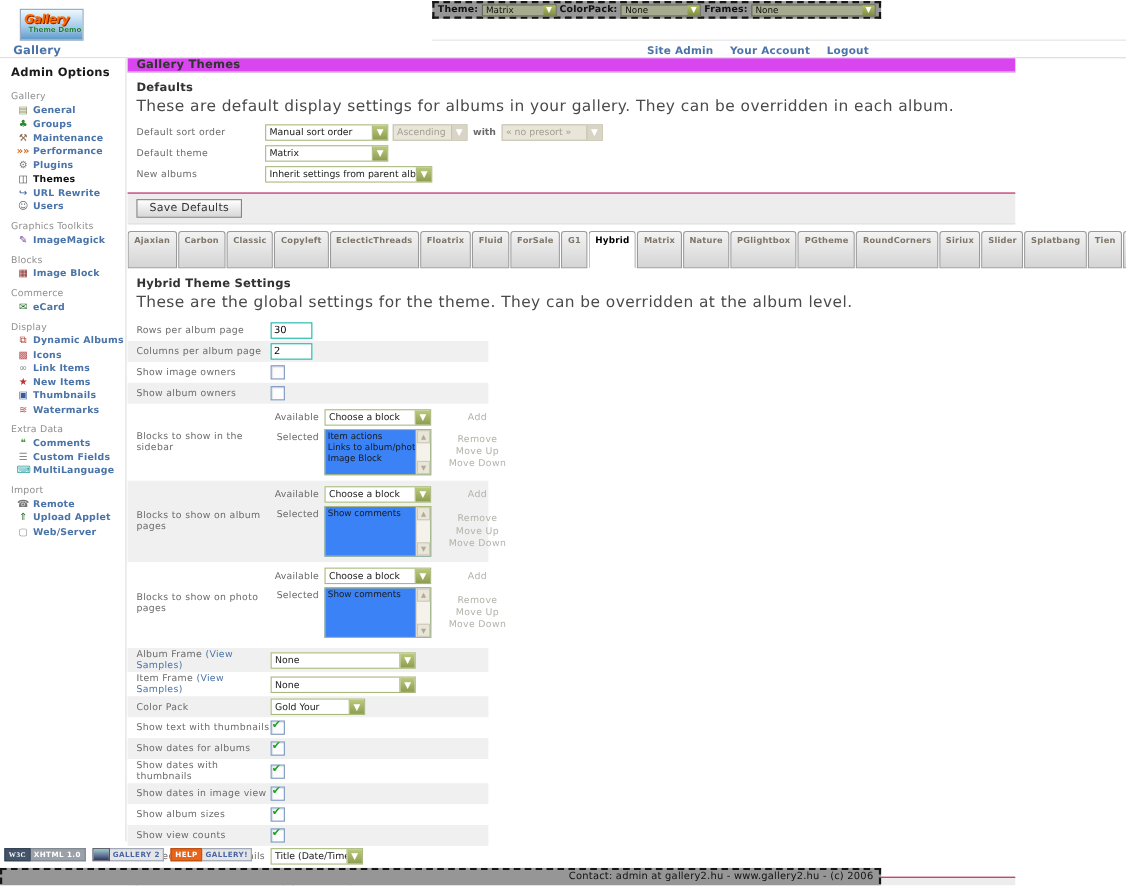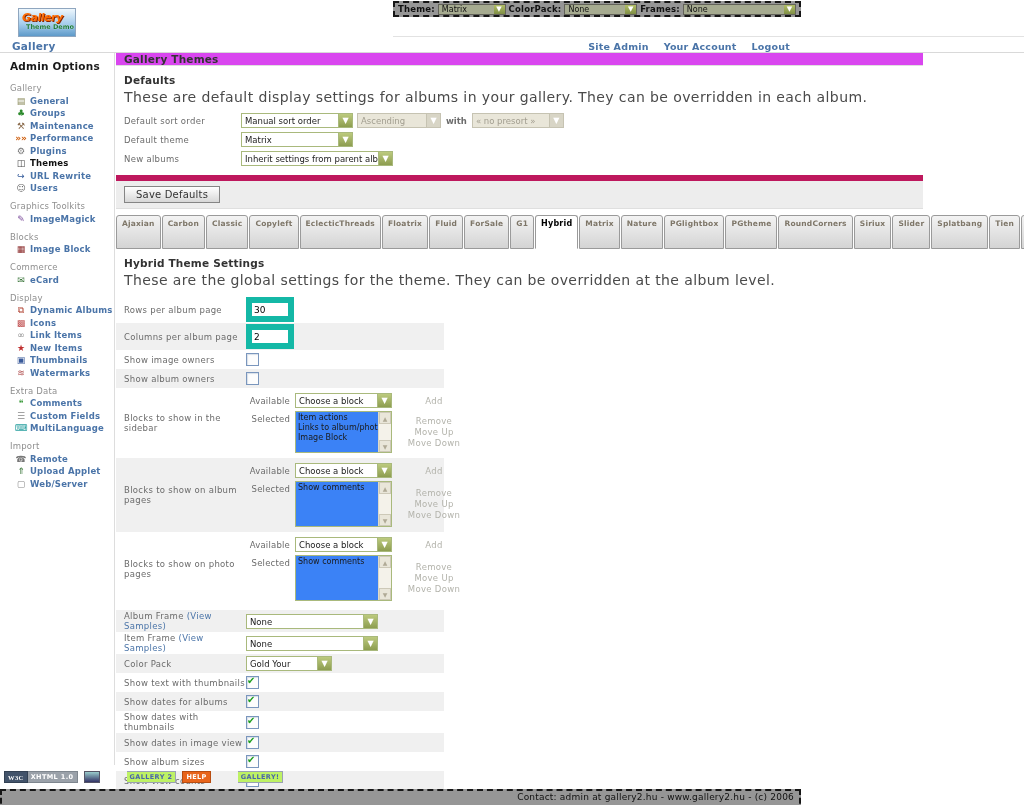--- a/index.html
+++ b/index.html
@@ -47,36 +47,36 @@
   .flabel{width:117px;font-size:8.5px;color:#6b6b6b;letter-spacing:.3px;flex:0 0 auto;}
   .with{font-size:8.5px;color:#6b6b6b;margin:0 5px;font-weight:bold;}
   .gap4{margin-left:4px;}
 
   .sel{display:inline-flex;align-items:stretch;height:15px;border:1px solid #a9b97c;background:#fff;box-sizing:border-box;cursor:pointer;flex:0 0 auto;}
   .sel .sel-t{font-size:8.5px;color:#1a1a1a;padding:2px 3px 0;flex:1;white-space:nowrap;overflow:hidden;}
   .sel .arrow{width:13px;background:linear-gradient(#bcca7e,#8d9d50);border-left:1px solid #a9b97c;color:#fff;font-size:8px;display:flex;align-items:center;justify-content:center;}
   .sel.disabled{border-color:#c6c3b2;background:#e9e6d9;cursor:default;}
   .sel.disabled .sel-t{color:#a29e90;}
   .sel.disabled .arrow{background:#d8d5c6;border-left-color:#c6c3b2;}
-  .w112{width:112px}.w84{width:84px}.w92{width:92px}.w152{width:152px}.w97{width:97px}
+  .w112{width:112px}.w84{width:68px}.w92{width:92px}.w152{width:152px}.w97{width:97px}
   .w132{width:132px}.w86s{width:86px}.w84s{width:84px}
 
-  .band{width:807px;box-sizing:border-box;background:#ededed;border-top:6px solid #be185d;border-bottom:1px solid #dfdfdf;padding:5px 8px;margin-top:9px;display:flex;gap:8px;}
+  .band{width:807px;box-sizing:border-box;background:#ededed;border-top:1px solid #be185d;border-bottom:1px solid #dfdfdf;padding:5px 8px;margin-top:9px;display:flex;gap:8px;}
   .btn{font-family:"DejaVu Sans",sans-serif;font-size:10px;color:#333;background:linear-gradient(#fff,#d7d7d7);border:1px solid #858585;padding:2px 11px;letter-spacing:.2px;cursor:pointer;}
 
   .tabs{margin-top:6px;width:908px;display:flex;align-items:flex-end;overflow:hidden;}
   .tab{flex:0 0 auto;font-size:7.5px;font-weight:bold;color:#7e7668;background:linear-gradient(#f3f3f3,#d4d4d4);
     border:1px solid #9a9a9a;border-radius:3px 3px 0 0;padding:3px 5px 20px;margin-right:1px;letter-spacing:.2px;white-space:nowrap;cursor:pointer;}
   .tab.active{background:#fff;color:#000;border-bottom-color:#fff;font-size:8px;}
 
   .trow{display:flex;align-items:center;width:328px;min-height:19px;box-sizing:border-box;padding:1px 0;}
   .trow.gray{background:#f0f0f0;}
   .t-label{width:122px;padding-left:8px;font-size:8.5px;color:#6b6b6b;letter-spacing:.3px;flex:0 0 auto;}
   .t-label .vs{color:#4a74a8;cursor:pointer;}
-  .tin{width:32px;height:13px;border:6px solid #14b8a6;font-family:"DejaVu Sans",sans-serif;font-size:9px;padding:0 2px;box-sizing:content-box;}
+  .tin{width:32px;height:13px;border:1px solid #14b8a6;font-family:"DejaVu Sans",sans-serif;font-size:9px;padding:0 2px;box-sizing:content-box;}
   .cb{width:11px;height:11px;border:1px solid #7a96bd;background:#fdfdfd;display:inline-block;position:relative;cursor:pointer;box-shadow:inset 1px 1px 1px #d8dfe8;}
   .cb.checked::after{content:"✔";position:absolute;left:0;top:-2px;font-size:10px;color:#1e9e1e;}
 
   .trow.blocks{padding:5px 0;}
   .b-mid{display:flex;flex-direction:column;gap:3px;}
   .b-line{display:flex;align-items:flex-start;}
   .b-sub{width:44px;text-align:right;font-size:8.5px;color:#6b6b6b;margin-right:5px;padding-top:3px;letter-spacing:.2px;flex:0 0 auto;}
   .b-link{margin-left:10px;padding-top:3px;width:64px;text-align:center;font-size:8.5px;color:#b3b3ab;letter-spacing:.3px;}
   .b-links{margin-left:10px;width:64px;text-align:center;font-size:8.5px;color:#b3b3ab;letter-spacing:.3px;display:flex;flex-direction:column;gap:1px;justify-content:center;}
   .h42{height:42px}.h46{height:46px}
@@ -87,21 +87,21 @@
   .lb-btn{height:10px;display:flex;align-items:center;justify-content:center;font-size:6px;color:#b0aa96;background:#e9e6d9;border:1px solid #cdc9b8;cursor:pointer;}
 
   .mt4{margin-top:4px;}
 
   
   .badges{position:absolute;left:4px;top:771px;display:flex;gap:6px;}
   .badge{display:inline-flex;height:12px;align-items:stretch;font-size:6.5px;font-weight:bold;letter-spacing:.4px;cursor:pointer;}
   .badge .bl{background:#42536a;color:#fff;padding:1px 3px;border:1px solid #324052;display:flex;align-items:center;white-space:nowrap;font-family:Liberation Serif, serif;}
   .badge .br{background:#9aa1a9;color:#fff;padding:1px 3px;border:1px solid #7e868e;border-left:none;display:flex;align-items:center;white-space:nowrap;}
   .badge .bimg{width:14px;background:linear-gradient(#9cc,#336);border:1px solid #556;}
-  .badge .br2{background:#bef264;color:#4a66a8;padding:1px 3px;border:1px solid #9aa2b2;border-left:none;display:flex;align-items:center;white-space:nowrap;margin-left:27px;}
+  .badge .br2{background:#e5e5e5;color:#4a66a8;padding:1px 3px;border:1px solid #9aa2b2;border-left:none;display:flex;align-items:center;white-space:nowrap;}
   .badge .bhelp{background:#e8641a;color:#fff;padding:1px 3px;border:1px solid #b84c10;display:flex;align-items:center;white-space:nowrap;}
 
   .bottom-bar{position:absolute;left:0;top:789px;width:801px;height:32px;box-sizing:border-box;
     background:#969696;border:2px dashed #161616;font-size:9px;color:#111;text-align:right;
     padding:1px 5px;line-height:10px;letter-spacing:.2px;}
 </style>
 </head>
 <body>
 
 <div class="screen">

